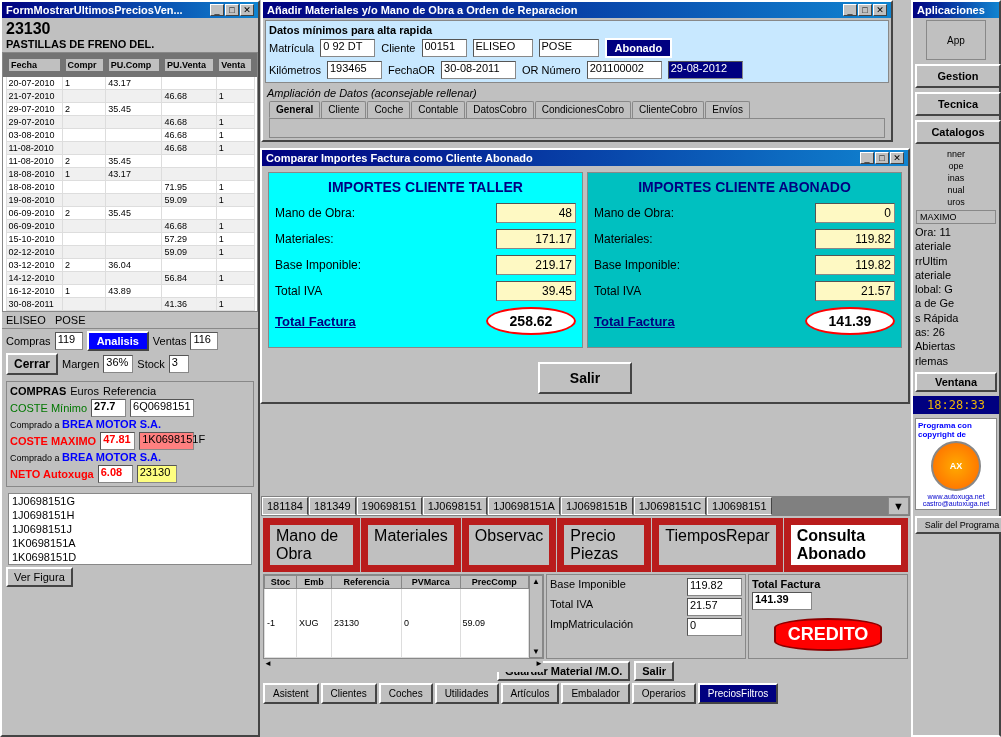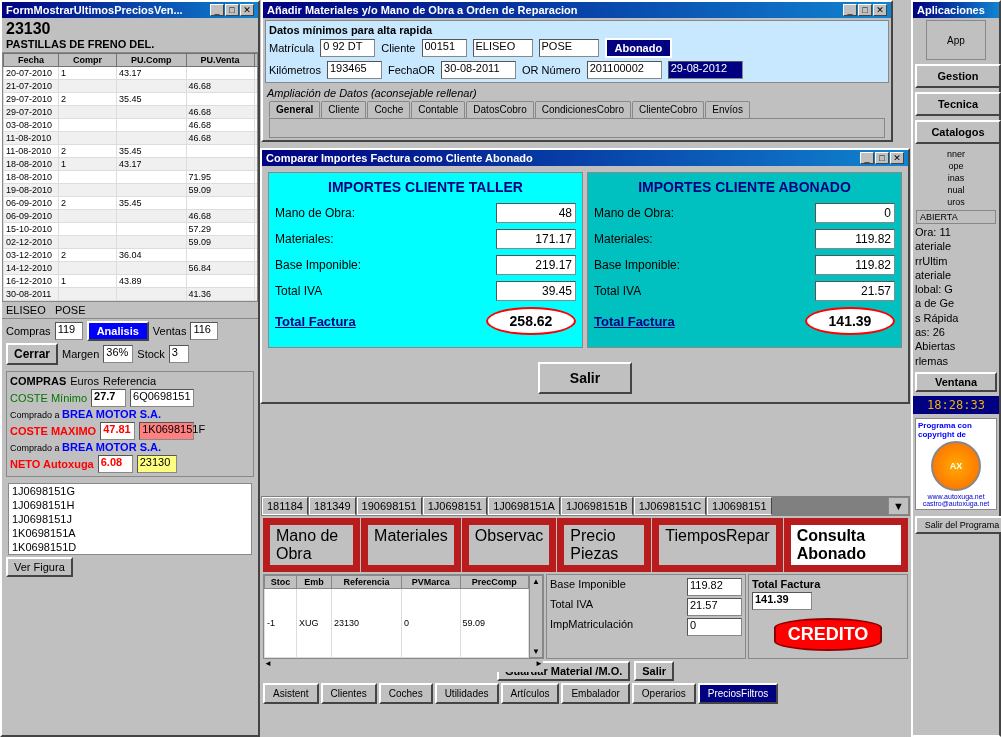--- a/index.html
+++ b/index.html
@@ -50,21 +50,21 @@
       display: flex; align-items: center; justify-content: space-between;
     }
     .title-btns { display: flex; gap: 1px; }
 
     #table-area {
       width: 100%; background: white;
       border: 1px solid #888;
       overflow: hidden;
     }
     #table-area table { width: 100%; border-collapse: collapse; font-size: 10px; }
-    #table-area table th { background: #c0c0c0; border: 1px solid #737373; padding: 1px 14px; text-align: left; font-size: 9px; }
+    #table-area table th { background: #c0c0c0; border: 6px solid #737373; padding: 1px 2px; text-align: left; font-size: 9px; }
     #table-area table td { border: 1px solid #ddd; padding: 1px 2px; font-size: 9px; }
     #table-area table tr:nth-child(even) { background: #f0f0f0; }
 
     
     #right-panel {
       position: absolute; top: 0; right: 0; width: 90px; height: 737px;
       background: #c0c0c0;
       border: 2px solid #fff;
       border-right-color: #444;
     }
@@ -131,21 +131,21 @@
       color: white; padding: 2px 4px; font-size: 10px; font-weight: bold;
       display: flex; align-items: center; justify-content: space-between;
     }
     .compare-body { display: flex; gap: 4px; padding: 6px; }
     .compare-left { background: #00ffff; flex: 1; border: 1px solid #888; padding: 6px; }
     .compare-right { background: #00c0c0; flex: 1; border: 1px solid #888; padding: 6px; }
     .compare-title { font-weight: bold; font-size: 14px; color: #000080; text-align: center; margin-bottom: 8px; }
     .compare-row { display: flex; justify-content: space-between; align-items: center; margin-bottom: 6px; }
     .compare-lbl { font-size: 12px; color: #000; }
     .compare-val {
-      background: #ffffff; border: 1px solid #888; border-top-color: #555; border-left-color: #555;
+      background: #fef9c3; border: 1px solid #888; border-top-color: #555; border-left-color: #555;
       width: 80px; height: 20px; padding: 1px 3px; font-size: 12px; text-align: right;
       display: flex; align-items: center; justify-content: flex-end;
     }
     .compare-total { font-weight: bold; font-size: 13px; color: #000080; text-decoration: underline; }
     .compare-total-val {
       background: white; border: 2px solid red; border-radius: 50%;
       width: 90px; height: 28px; padding: 1px 3px; font-size: 14px; font-weight: bold;
       display: flex; align-items: center; justify-content: center; color: #000;
     }
     .salir-btn {
@@ -676,21 +676,21 @@
     <button class="right-btn" style="width:86px;">Catalogos</button>
     <div style="margin:2px;">
       <div class="right-label">nner</div>
       <div class="right-label">ope</div>
       <div class="right-label">inas</div>
       <div class="right-label">nual</div>
       <div class="right-label">uros</div>
     </div>
     
     <div style="margin:2px;">
-      <div class="abierta-badge">ABIERTA</div>
+      <div class="abierta-badge">MAXIMO</div>
       <div style="font-size:8px; line-height:1.3;">
         <div>Ora: 11</div>
         <div>ateriale</div>
         <div>rrUltim</div>
         <div>ateriale</div>
         <div>lobal: G</div>
         <div>a de Ge</div>
         <div>s Rápida</div>
         <div>as: 26</div>
         <div>Abiertas</div>

